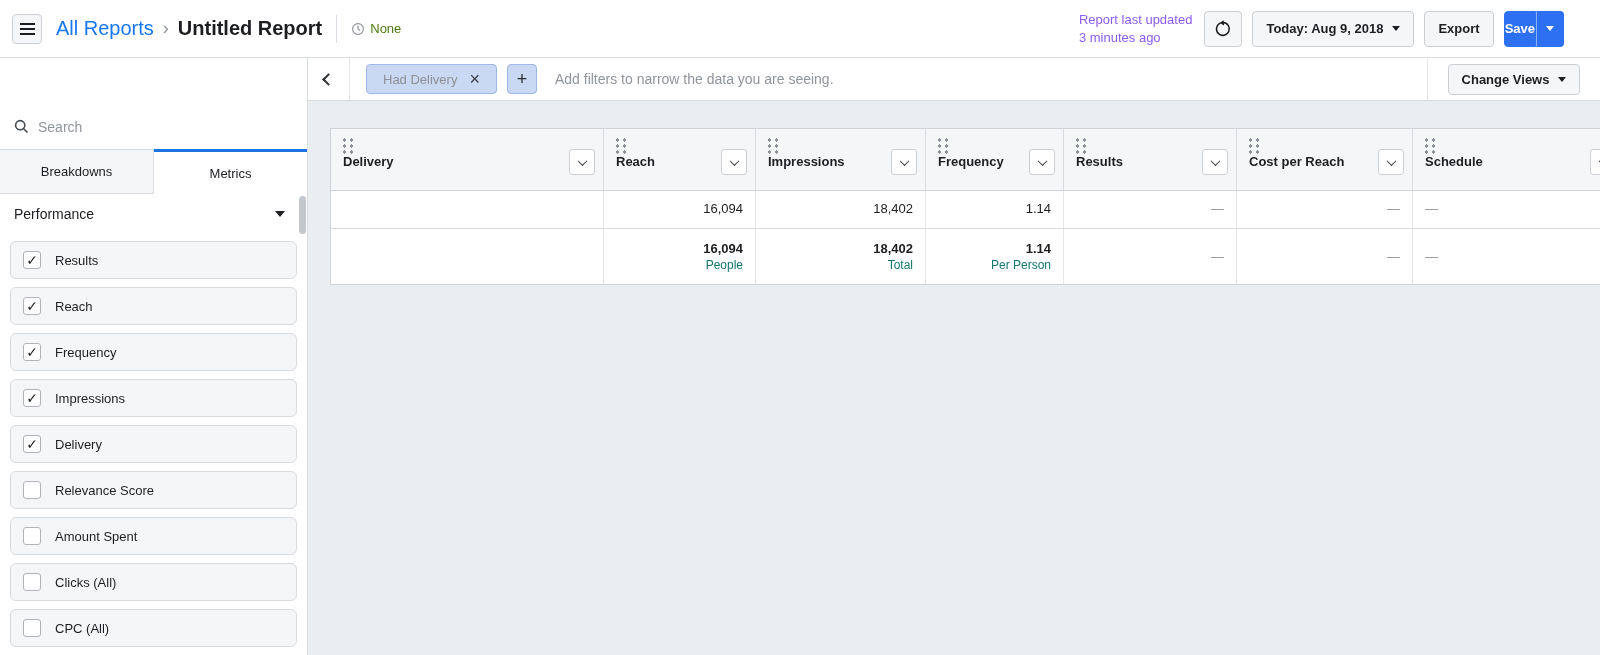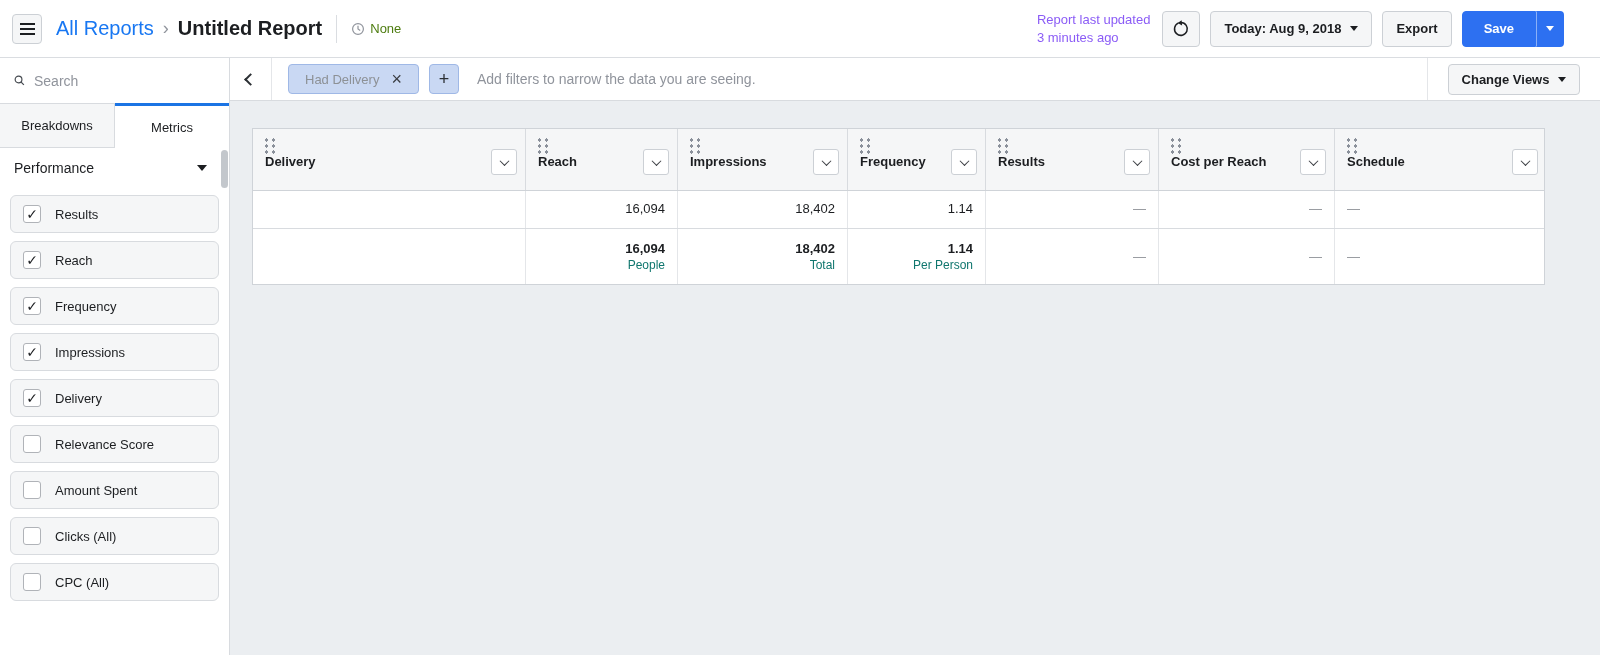--- a/index.html
+++ b/index.html
@@ -32,30 +32,30 @@
     align-items:center; justify-content:center; padding:0 13px; cursor:pointer;
     font-family:inherit;
   }
   .icon-btn { width:38px; padding:0; margin-right:10px; }
   .date-btn { margin-right:10px; }
   .export-btn { margin-right:10px; }
   .caret { width:0; height:0; border-left:4px solid transparent; border-right:4px solid transparent; border-top:5px solid #1c1e21; display:inline-block; margin-left:9px; }
   .save-group { display:flex; }
   .save-main {
     height:36px; background:#2d70f1; border:1px solid #2d70f1; color:#fff; font-weight:700;
-    border-radius:4px 0 0 4px; padding:0 21px; display:flex; align-items:center; cursor:pointer; font-family:inherit; font-size:13px;
+    border-radius:4px 0 0 4px; padding:0 0; display:flex; align-items:center; cursor:pointer; font-family:inherit; font-size:13px;
   }
   .save-caret {
     width:28px; height:36px; background:#2d70f1; border:1px solid #2d70f1; border-left:1px solid rgba(255,255,255,.45);
     border-radius:0 4px 4px 0; display:flex; align-items:center; justify-content:center; cursor:pointer;
   }
   .save-caret .caret { border-top-color:#fff; margin:0; }
   
   .shell { display:flex; height:597px; }
-  .sidebar { width:230px; background:#fff; border-right:1px solid #d8dbdf; flex:none; display:flex; flex-direction:column; }
+  .sidebar { width:308px; background:#fff; border-right:1px solid #d8dbdf; flex:none; display:flex; flex-direction:column;justify-content:flex-end; }
   .main { flex:1; display:flex; flex-direction:column; min-width:0; }
   
   .search-row { height:45px; display:flex; align-items:center; padding:0 14px; gap:9px; }
   .search-row input {
     border:none; outline:none; font-size:14px; color:#1c1e21; flex:1; font-family:inherit; background:transparent;
   }
   .search-row input::placeholder { color:#90949c; }
   .tabs { display:flex; height:45px; flex:none; }
   .tab {
     flex:1; display:flex; align-items:center; justify-content:center; font-size:13px; cursor:pointer;

